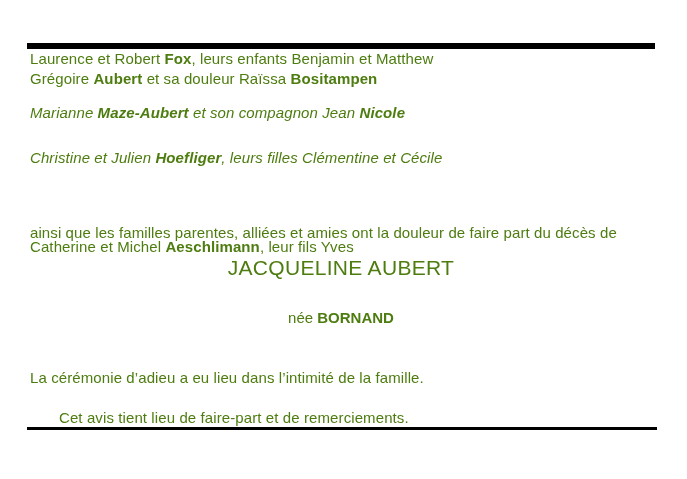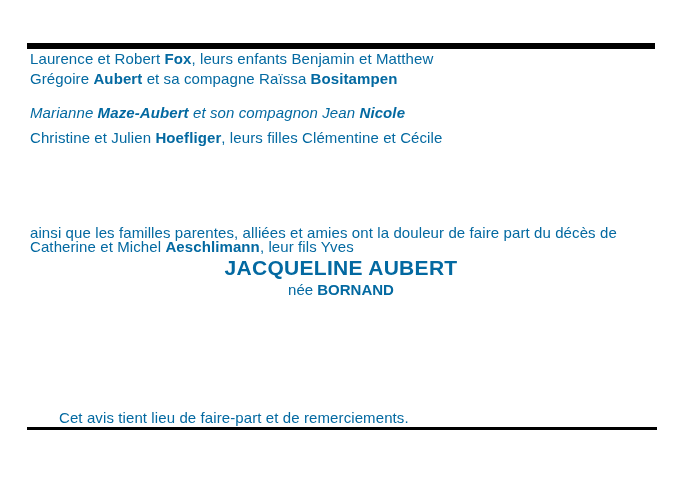--- a/index.html
+++ b/index.html
@@ -7,78 +7,79 @@
     width: 687px; height: 479px;
     background: #ffffff;
     font-family: "Liberation Sans", "DejaVu Sans", sans-serif;
     -webkit-font-smoothing: antialiased;
   }
   .page {
     position: relative;
     width: 687px; height: 479px;
     background: #ffffff;
     overflow: hidden;
-    color: #0369a1;
+    color: #4d7c0f;
   }
   .rule {
     position: absolute;
     background: #000000;
   }
   .rule-top    { left: 27px; top: 43px;  width: 628px; height: 6px; }
   .rule-bottom { left: 27px; top: 427px; width: 630px; height: 3px; }
   .textblock {
     position: absolute;
     left: 30px;
     width: 630px;
     font-size: 15px;
     line-height: 20px;
     letter-spacing: 0.1px;
     white-space: nowrap;
   }
   .tb-family-1   { top: 49px;  }
   .tb-family-2   { top: 103px; font-style: italic; }
-  .tb-family-3   { top: 128px; }
+  .tb-family-3   { top: 148px; font-style: italic; }
   .tb-family-4   { top: 189px; margin-top: 48px; }
   .tb-announce   { top: 223px; }
   .tb-passing    { top: 318px; }
   .tb-ceremony   { top: 368px; }
   .tb-closing    { top: 408px; margin-left: 29px; }
   .name-block {
     position: absolute;
     left: 27px; top: 256px;
     width: 628px;
     text-align: center;
   }
   .deceased-name {
     font-size: 21px;
     line-height: 24px;
-    font-weight: 700;
+    font-weight: 400;
     letter-spacing: 0.3px;
   }
   .maiden-line {
     font-size: 15px;
     line-height: 19px;
+    margin-top: 28px;
   }
   sup {
     font-size: 0.62em;
     line-height: 0;
     vertical-align: super;
   }
   b, .seg-bold { font-weight: 700; }
 </style>
 </head>
 <body>
 
 <div class="page">
 
   <div class="rule rule-top"></div>
 
   <div class="textblock tb-family-1">
     <div><span>Laurence et Robert </span><span class="seg-bold">Fox</span><span>, leurs enfants Benjamin et Matthew</span></div>
-    <div><span>Grégoire </span><span class="seg-bold">Aubert</span><span> et sa compagne Raïssa </span><span class="seg-bold">Bositampen</span></div>
+    <div><span>Grégoire </span><span class="seg-bold">Aubert</span><span> et sa douleur Raïssa </span><span class="seg-bold">Bositampen</span></div>
   </div>
 
   <div class="textblock tb-family-2">
     <div><span>Marianne </span><span class="seg-bold">Maze-Aubert</span><span> et son compagnon Jean </span><span class="seg-bold">Nicole</span></div>
   </div>
 
   <div class="textblock tb-family-3">
     <div><span>Christine et Julien </span><span class="seg-bold">Hoefliger</span><span>, leurs filles Clémentine et Cécile</span></div>
   </div>
 
@@ -89,20 +90,23 @@
   <div class="textblock tb-announce">
     <div>ainsi que les familles parentes, alliées et amies ont la douleur de faire part du décès de</div>
   </div>
 
   <div class="name-block">
     <div class="deceased-name">JACQUELINE AUBERT</div>
     <div class="maiden-line"><span>née </span><span class="seg-bold">BORNAND</span></div>
   </div>
 
 
+  <div class="textblock tb-ceremony">
+    <div>La cérémonie d’adieu a eu lieu dans l’intimité de la famille.</div>
+  </div>
 
   <div class="textblock tb-closing">
     <div>Cet avis tient lieu de faire-part et de remerciements.</div>
   </div>
 
   <div class="rule rule-bottom"></div>
 
 </div>
 
 </body></html>

